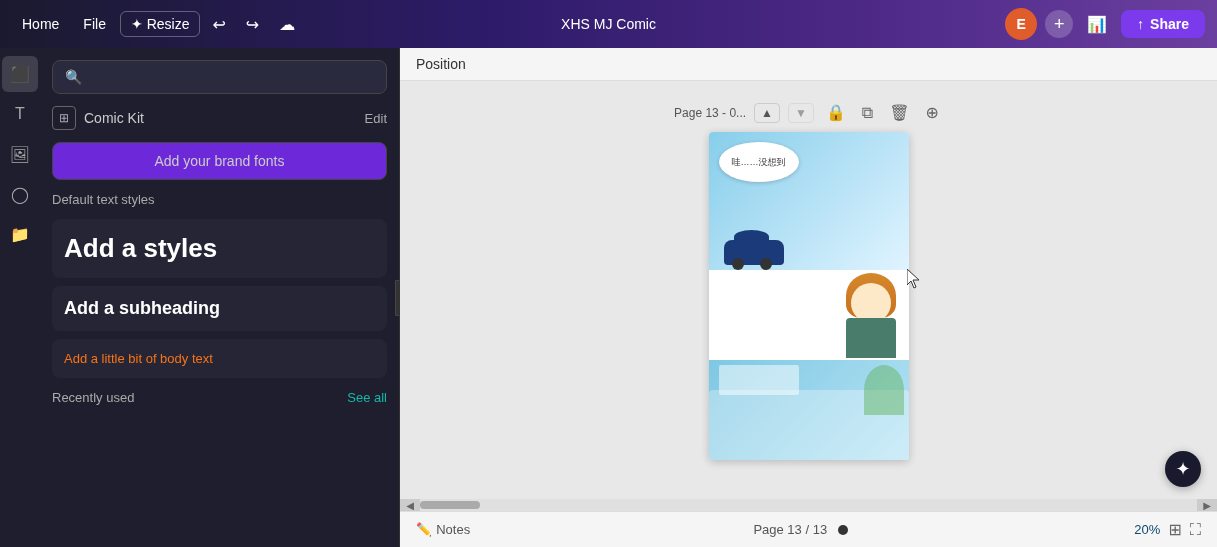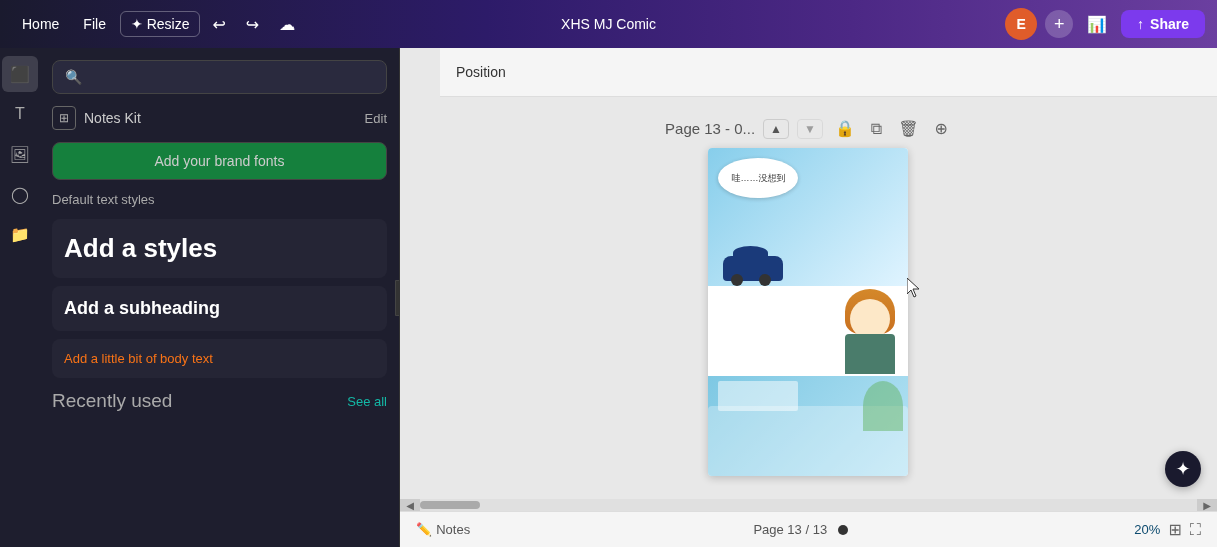--- a/index.html
+++ b/index.html
@@ -92,21 +92,21 @@
       display: flex; align-items: center; justify-content: space-between; padding: 4px 0;
     }
     .brand-kit-left { display: flex; align-items: center; gap: 8px; color: #ccc; font-size: 14px; }
     .brand-kit-icon {
       width: 24px; height: 24px; border: 1px solid #666; border-radius: 4px;
       display: flex; align-items: center; justify-content: center; font-size: 12px; color: #aaa;
     }
     .edit-link { color: #aaa; font-size: 13px; cursor: pointer; }
 
     .brand-fonts-btn {
-      background: #15803d; color: #ccc; border: 1px solid #444; border-radius: 8px;
+      background: #6d28d9; color: #ccc; border: 1px solid #444; border-radius: 8px;
       padding: 10px; font-size: 14px; cursor: pointer; text-align: center; width: 100%;
     }
 
     .section-title { color: #aaa; font-size: 13px; padding: 4px 0; }
 
     .text-style-heading {
       background: #252535; border-radius: 8px; padding: 14px 12px; cursor: pointer;
     }
     .text-style-heading h3 { color: white; font-size: 26px; font-weight: 800; }
 
@@ -133,38 +133,38 @@
       color: #888; font-size: 10px; z-index: 10;
     }
 
     
     .canvas-area {
       flex: 1; background: #e8e8e8; display: flex; flex-direction: column; position: relative; overflow: hidden;
     }
 
     .canvas-toolbar {
       background: #f5f5f5; border-bottom: 1px solid #ddd;
-      display: flex; align-items: center; padding: 16px 16px; gap: 8px; margin-left: 40px;
+      display: flex; align-items: center; padding: 8px 16px; gap: 8px;
     }
     .position-label { font-size: 14px; color: #333; font-weight: 500; }
 
     .canvas-scroll-area {
       flex: 1; display: flex; align-items: flex-start; justify-content: center;
       padding: 20px; overflow: auto; position: relative;
     }
 
     
     .page-container {
       display: flex; flex-direction: column; align-items: center; gap: 8px;
     }
 
     .page-header {
       display: flex; align-items: center; gap: 8px;
     }
-    .page-label { font-size: 15px; color: #555; }
+    .page-label { font-size: 12px; color: #555; }
     .page-nav-btn {
       background: transparent; border: 1px solid #ccc; border-radius: 4px;
       padding: 2px 6px; cursor: pointer; font-size: 12px; color: #555;
     }
     .page-action-btn {
       background: transparent; border: none; cursor: pointer; font-size: 16px; color: #666;
       padding: 2px 4px;
     }
 
     .page-card {
@@ -317,21 +317,21 @@
     <div class="search-box">
       <span class="search-icon">🔍</span>
     </div>
 
 
     <div class="brand-kit-row">
       <div class="brand-kit-left">
         <div class="brand-kit-icon">
           <span>⊞</span>
         </div>
-        <span>Notes Kit</span>
+        <span>Comic Kit</span>
       </div>
       <span class="edit-link">Edit</span>
     </div>
 
     <button class="brand-fonts-btn">Add your brand fonts</button>
 
     <div class="section-title">Default text styles</div>
 
     <div class="text-style-heading">
       <h3>Add a styles</h3>
@@ -339,21 +339,21 @@
 
     <div class="text-style-subheading">
       <h4>Add a subheading</h4>
     </div>
 
     <div class="text-style-body">
       <p>Add a little bit of body text</p>
     </div>
 
     <div class="recently-used-row">
-      <span style="color:#aaa;font-size:19px;">Recently used</span>
+      <span style="color:#aaa;font-size:13px;">Recently used</span>
       <span class="see-all-link">See all</span>
     </div>
 
     <div class="hide-panel-btn">◀</div>
   </div>
 
   <div class="canvas-area">
 
     <div class="canvas-toolbar">
       <span class="position-label">Position</span>

